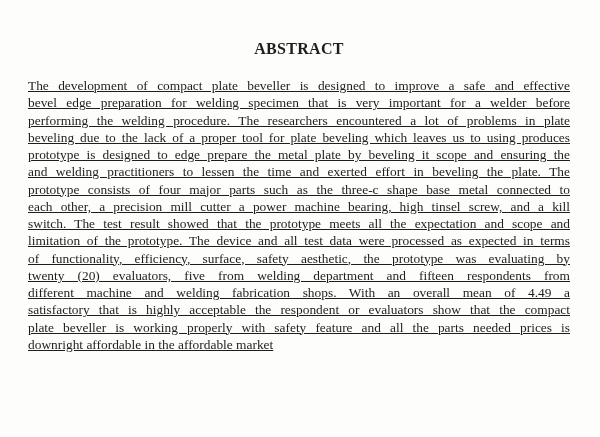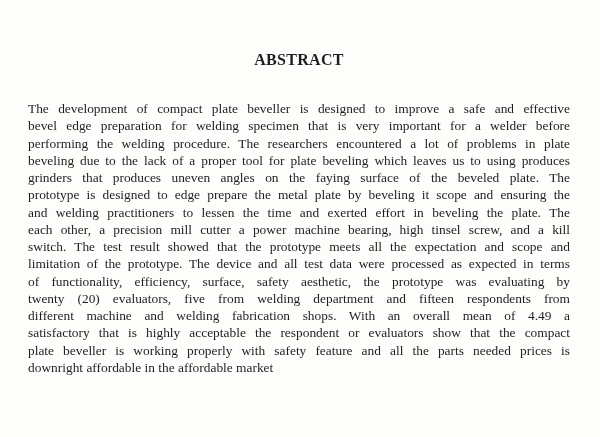--- a/index.html
+++ b/index.html
@@ -14,31 +14,32 @@
     font-family: "Liberation Serif", "DejaVu Serif", serif;
     color: #1e1e1e;
   }
   .page {
     box-sizing: border-box;
     width: 600px;
     height: 437px;
     padding: 0 30px 0 28px;
   }
   .heading {
-    margin: 16px;
+    margin: 5px;
     padding-top: 35px;
     font-size: 16px;
     font-weight: bold;
     text-align: center;
     letter-spacing: 0.3px;
   }
   .abstract {
-    margin-top: 31px;
+    margin-top: 19px;
     font-size: 13.4px;
     line-height: 17.25px;
+    text-decoration: underline;
   }
   .abstract .line {
     text-align: justify;
     text-align-last: justify;
     text-justify: inter-word;
     white-space: normal;
   }
   .abstract .line.last {
     text-align-last: left;
   }
@@ -46,23 +47,23 @@
 </head>
 <body>
 
 <div class="page">
   <h1 class="heading">ABSTRACT</h1>
   <div class="abstract">
       <div class="line">The development of compact plate beveller is designed to improve a safe and effective</div>
       <div class="line">bevel edge preparation for welding specimen that is very important for a welder before</div>
       <div class="line">performing the welding procedure. The researchers encountered a lot of problems in plate</div>
       <div class="line">beveling due to the lack of a proper tool for plate beveling which leaves us to using produces</div>
-      <div class="line">grinders that produces uneven angles on the faying surface of the beveled plate. The</div>
       <div class="line">prototype is designed to edge prepare the metal plate by beveling it scope and ensuring the</div>
       <div class="line">and welding practitioners to lessen the time and exerted effort in beveling the plate.  The</div>
+      <div class="line">prototype consists of four major parts such as the three-c shape base metal connected to</div>
       <div class="line">each other, a precision mill cutter a power machine bearing, high tinsel screw, and a kill</div>
       <div class="line">switch. The test result showed that the prototype meets all the expectation and scope and</div>
       <div class="line">limitation of the prototype. The device and all test data were processed as expected in terms</div>
       <div class="line">of functionality, efficiency, surface, safety aesthetic, the prototype was evaluating by</div>
       <div class="line">twenty (20) evaluators, five from welding department and fifteen respondents from</div>
       <div class="line">different machine and welding fabrication shops. With an overall mean of 4.49 a</div>
       <div class="line">satisfactory that is highly acceptable the respondent or evaluators show that the compact</div>
       <div class="line">plate beveller is working properly with safety feature and all the parts needed prices is</div>
       <div class="line last">downright affordable in the affordable market</div>
     </div>

